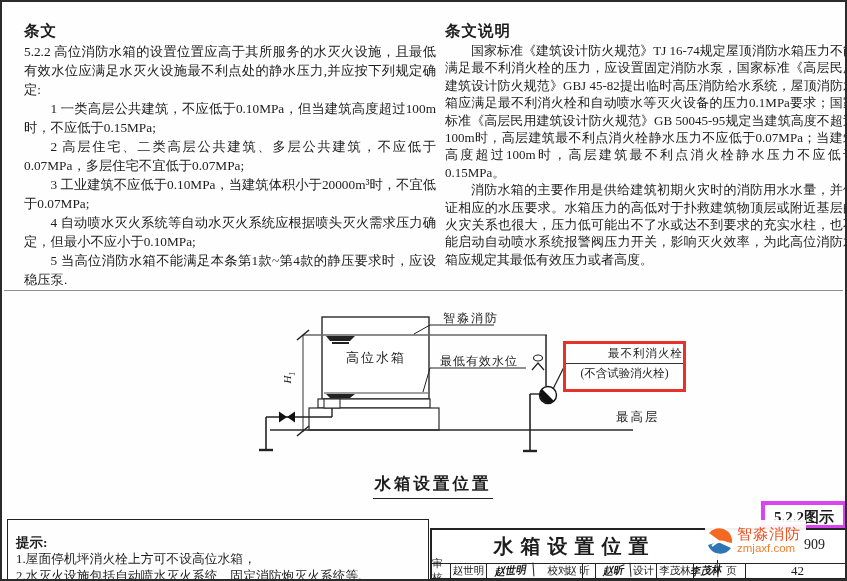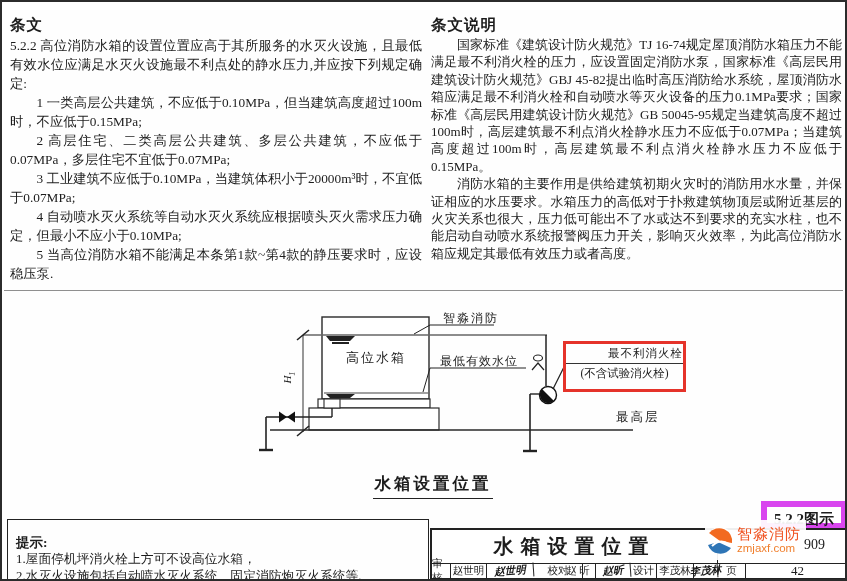--- a/index.html
+++ b/index.html
@@ -3,21 +3,21 @@
 <meta charset="utf-8">
 <style>
   * { margin:0; padding:0; box-sizing:border-box; }
   html,body { background:#e9e9e9; }
   .page {
     position:relative; width:847px; height:581px; margin:0 auto;
     background:#fefefe; border:2px solid #2b2b2b; overflow:hidden;
     font-family:"Liberation Serif","DejaVu Serif",serif; color:#1c1c1c;
   }
   
-  .col { position:absolute; top:12px; text-align:justify; }
+  .col { position:absolute; top:18px; text-align:justify;margin-left:14px; }
   .col-left  { left:8px;   width:412px; font-size:13.3px; line-height:19px; }
   .col-right { left:429px; width:411px; font-size:13px;   line-height:17.4px; }
   .col h2 { font-size:15.5px; font-weight:bold; line-height:21px; margin-bottom:1px; letter-spacing:1px;}
   .col p { margin:0; }
   .indent { text-indent:2em; }
   .sect-divider { position:absolute; left:2px; right:2px; top:288px; height:1px; background:#8f8f8f; }
 
   
   svg.linework { position:absolute; left:0; top:0; width:847px; height:581px; pointer-events:none; }
   .dlabel { position:absolute; font-size:12px; letter-spacing:2px; white-space:nowrap; color:#222; }
@@ -37,21 +37,21 @@
                  font-size:16.5px; font-weight:bold; letter-spacing:3px;
                  border-bottom:1.6px solid #222; padding-bottom:3px; }
 
   
   .notes { position:absolute; left:5px; top:517px; width:422px; height:61px;
            border:1.6px solid #222; padding:2px 8px; font-size:12.8px; line-height:17px; }
   .notes .nh { font-weight:bold; font-size:13.5px;margin-top:12px; }
 
   
   .figno { position:absolute; left:759px; top:499px; width:86px; height:28px;
-           border:6px solid #d946ef; text-align:center; font-size:15px; font-weight:bold;
+           border:4px solid #d946ef; text-align:center; font-size:15px; font-weight:bold;
            line-height:24px; background:#fff; }
   .tblock { position:absolute; left:428px; top:526px; width:417px; height:52px;
             border:2px solid #222; background:#fff; }
   .cell { position:absolute; border-right:1px solid #222; height:100%; overflow:visible;
           display:flex; align-items:center; justify-content:center; }
   .tb-top { position:absolute; left:0; top:0; width:100%; height:33px; }
   .tb-bottom { position:absolute; left:0; top:33px; width:100%; height:15px; border-top:1px solid #222; }
   .tb-title { left:0; width:286px; font-size:20px; font-weight:bold; letter-spacing:7px; }
   .tb-atlas { left:286px; width:131px; border-right:none; justify-content:flex-start; font-size:14px; }
   .tb-atlas span { position:absolute; left:86px; top:7px; }

